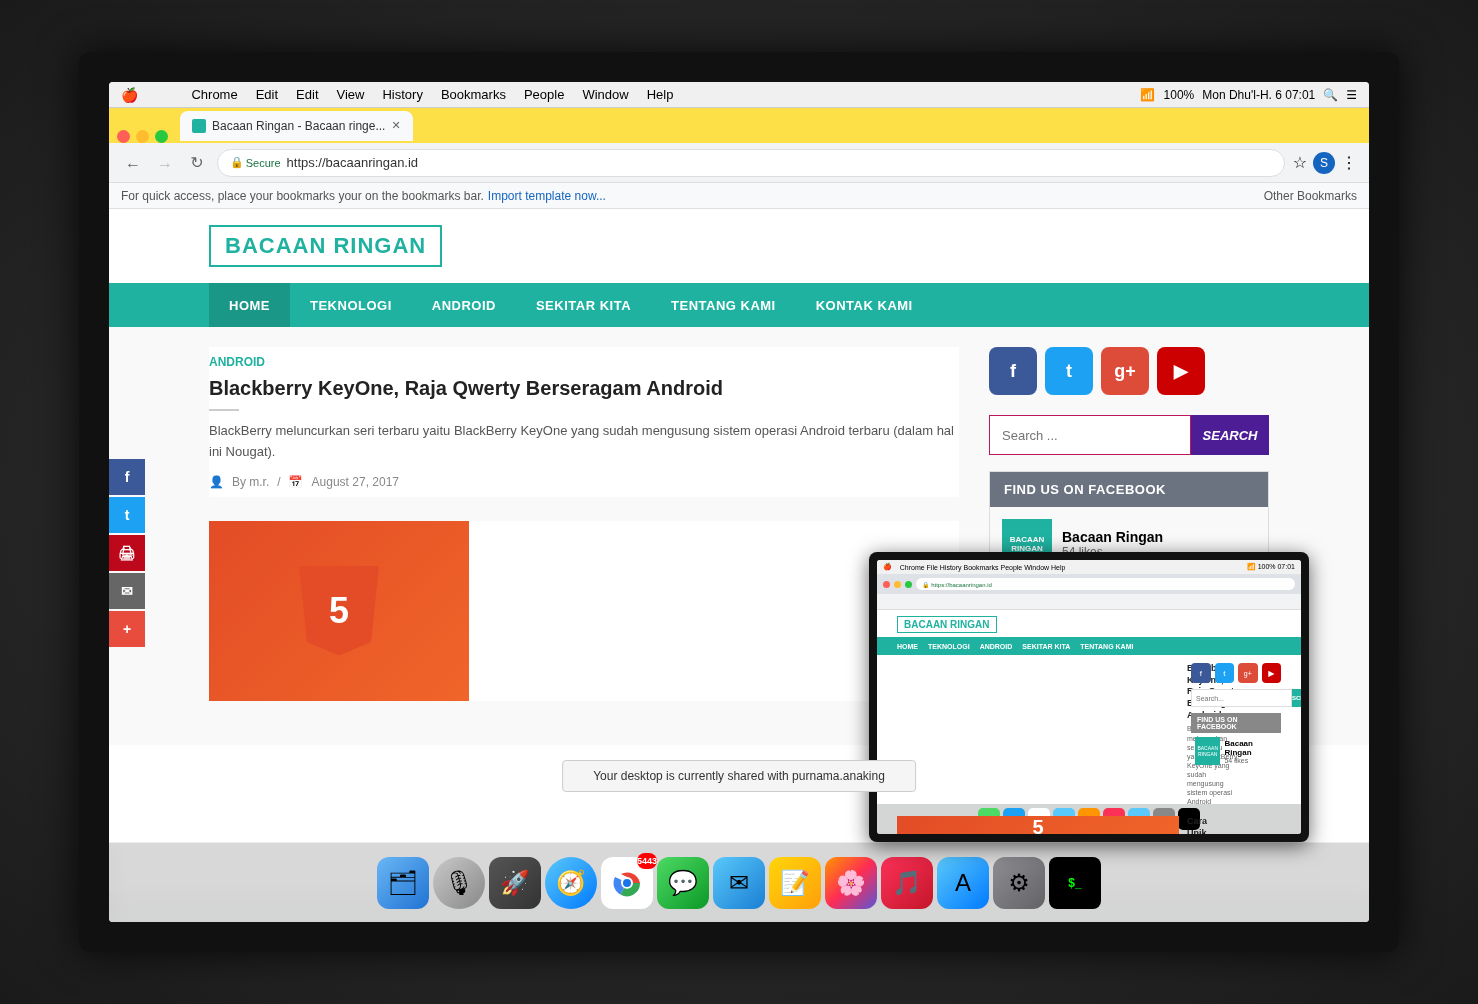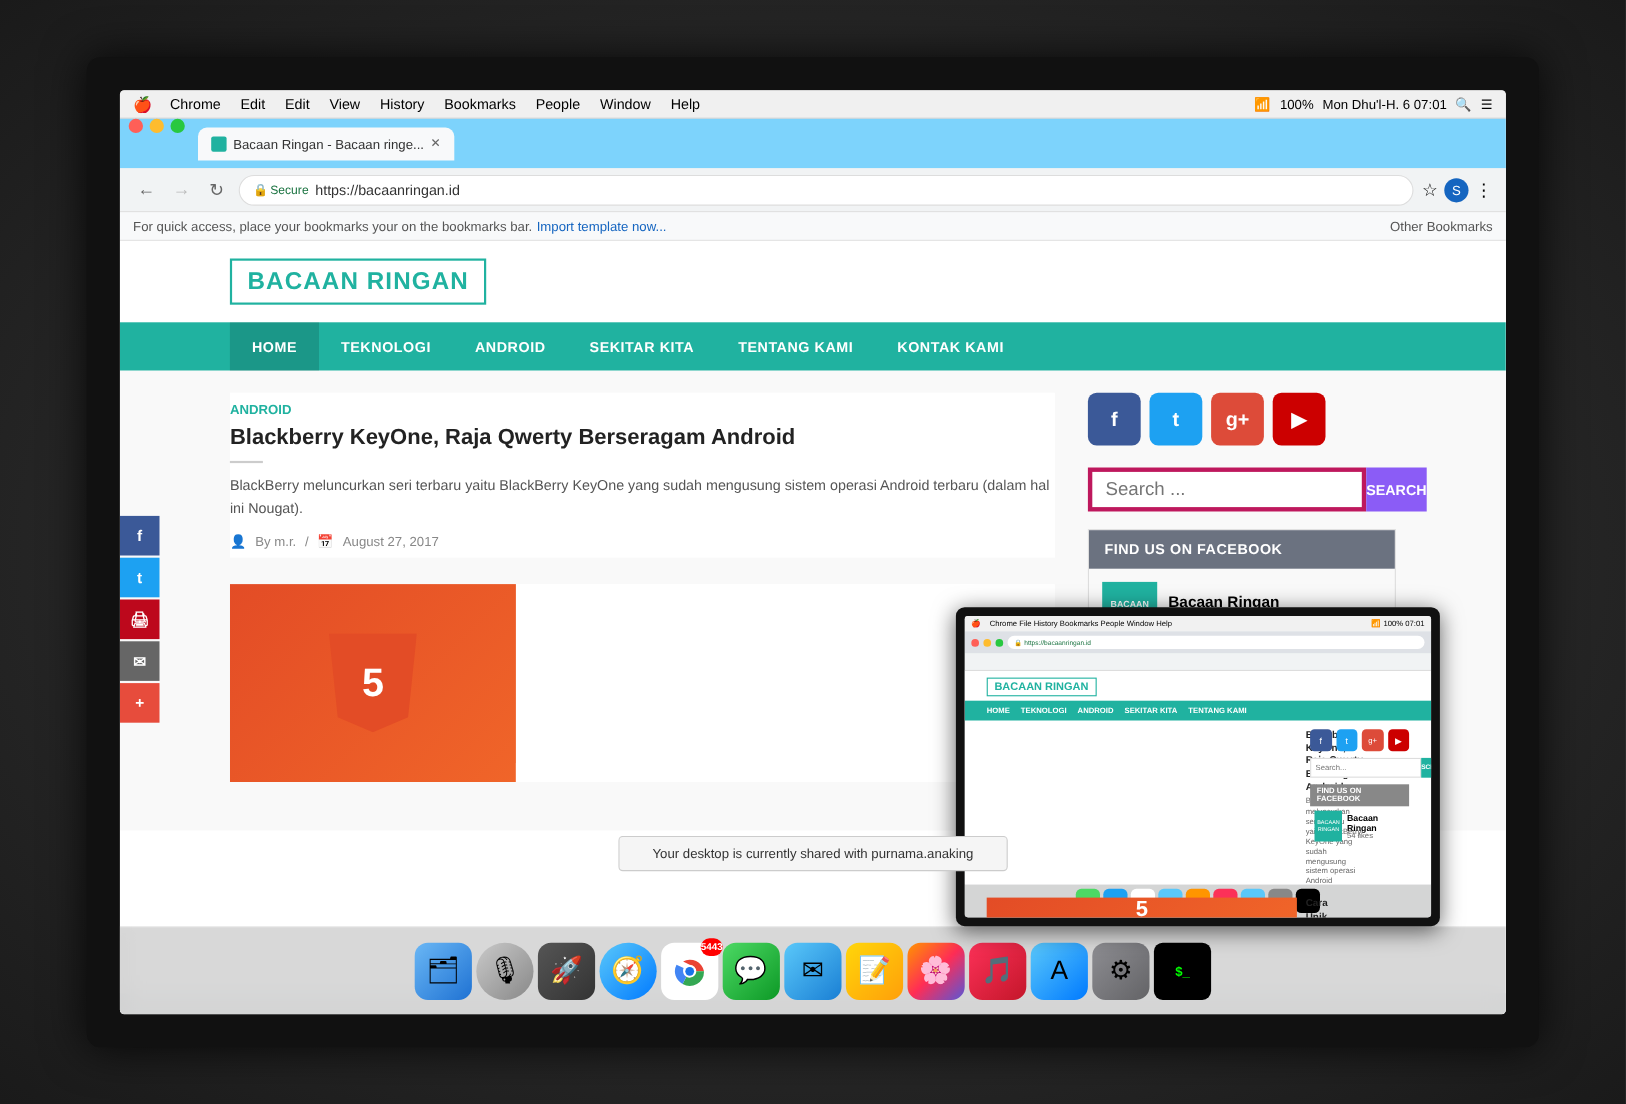--- a/index.html
+++ b/index.html
@@ -57,20 +57,21 @@
       font-weight: 500;
     }
     .mac-menubar .apple-logo {
       margin-right: 16px;
       font-size: 14px;
     }
     .mac-menubar .menu-items {
       display: flex;
       gap: 18px;
       font-size: 13px;
+      margin-left: 37px;
     }
     .mac-menubar .right-status {
       margin-left: auto;
       display: flex;
       align-items: center;
       gap: 8px;
       font-size: 12px;
     }
 
     
@@ -78,24 +79,24 @@
       position: absolute;
       top: 26px;
       left: 0;
       right: 0;
       bottom: 0;
       background: #f1f3f4;
     }
 
     
     .chrome-titlebar {
-      height: 45px;
-      background: #7dd3fc;
-      display: flex;
-      align-items: flex-start;
+      height: 35px;
+      background: #fde047;
+      display: flex;
+      align-items: flex-end;
       padding: 0 8px;
     }
     .traffic-lights {
       display: flex;
       gap: 6px;
       margin-right: 12px;
     }
     .tl-btn {
       width: 13px;
       height: 13px;
@@ -417,36 +418,37 @@
     .ss-yt { background: #cc0000; }
 
     
     .search-box {
       display: flex;
       margin-bottom: 16px;
     }
     .search-input {
       flex: 1;
       height: 40px;
-      border: 4px solid #be185d;
+      border: 1px solid #be185d;
       padding: 0 12px;
-      font-size: 17px;
+      font-size: 13px;
       color: #be185d;
       outline: none;
     }
     .search-btn {
       width: 80px;
       height: 40px;
-      background: #8b5cf6;
+      background: #4c1d95;
       color: white;
       border: none;
       font-size: 13px;
       font-weight: bold;
       cursor: pointer;
       text-transform: uppercase;
+      font-style: italic;
     }
 
     
     .fb-widget {
       border: 1px solid #ddd;
       margin-bottom: 16px;
     }
     .fb-widget-header {
       background: #6b7280;
       color: white;

